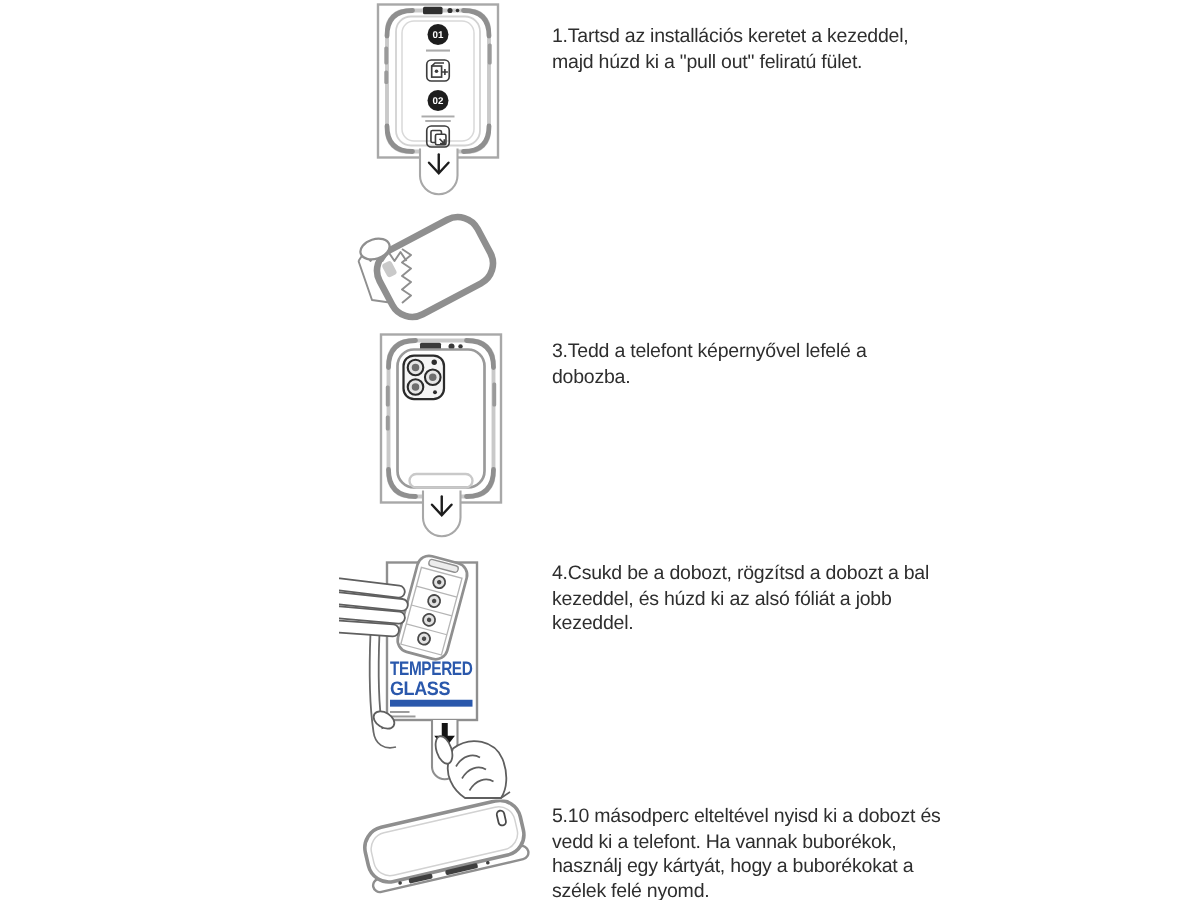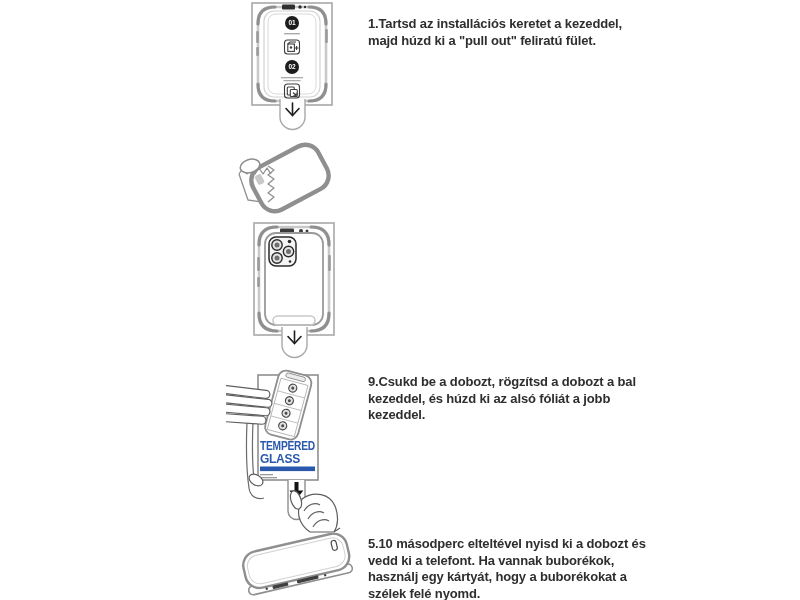--- a/index.html
+++ b/index.html
@@ -9,21 +9,21 @@
     font-family:"Liberation Sans", sans-serif;
     position:relative;
     overflow:hidden;
   }
   .canvas { position:absolute; left:0; top:0; width:800px; height:600px; background:#fff; }
   .illus { position:absolute; }
   .step-text {
     position:absolute;
     left:368px;
     width:336px;
-    font-weight:bold;
+    font-weight:normal;
     font-size:13px;
     line-height:16.5px;
     color:#2e2e2e;
     letter-spacing:-0.15px;
     white-space:pre-line;
   }
   svg text.badge-num {
     font-family:"Liberation Sans", sans-serif;
     font-weight:bold;
     font-size:6.5px;
@@ -231,21 +231,23 @@
         <rect x="30" y="46.5" width="16" height="3.4" rx="1.2"></rect>
         <rect x="55" y="46.5" width="22" height="3.4" rx="1.2"></rect>
         <circle cx="24" cy="48" r="1.2"></circle>
           <circle cx="84" cy="48" r="1.2"></circle>
       </g>
     </g>
   </svg>
 
   <div class="step-text" style="top:16px;">1.Tartsd az installációs keretet a kezeddel,
 majd húzd ki a "pull out" feliratú fület.</div>
-  <div class="step-text" style="top:374px;">9.Csukd be a dobozt, rögzítsd a dobozt a bal
+  <div class="step-text" style="top:226px;">3.Tedd a telefont képernyővel lefelé a
+dobozba.</div>
+  <div class="step-text" style="top:374px;">4.Csukd be a dobozt, rögzítsd a dobozt a bal
 kezeddel, és húzd ki az alsó fóliát a jobb
 kezeddel.</div>
   <div class="step-text" style="top:536px;">5.10 másodperc elteltével nyisd ki a dobozt és
 vedd ki a telefont. Ha vannak buborékok,
 használj egy kártyát, hogy a buborékokat a
 szélek felé nyomd.</div>
 
 </div>
 
 </body></html>

